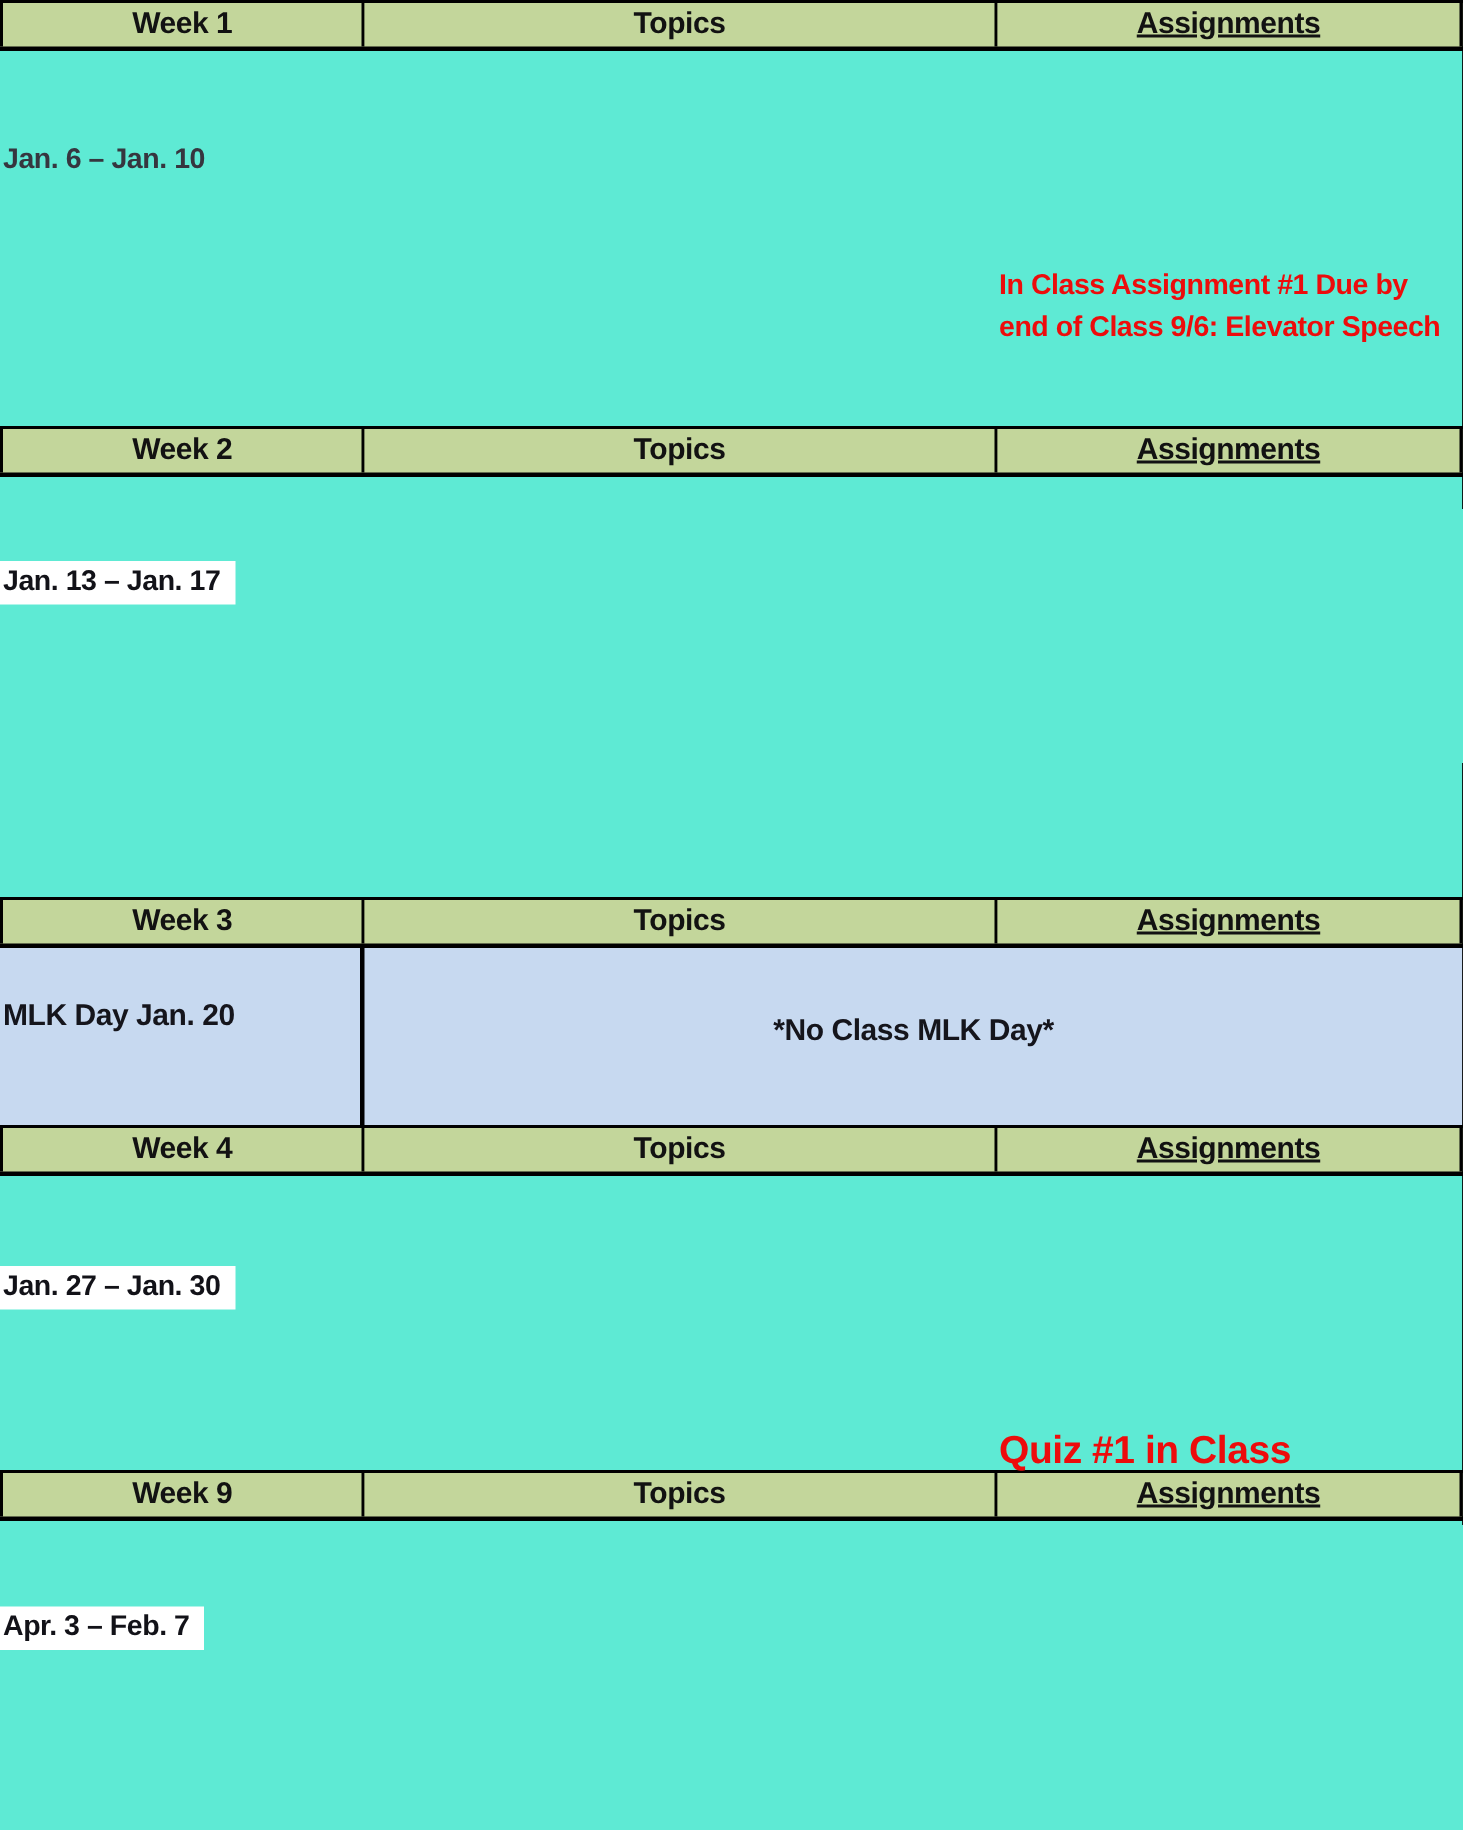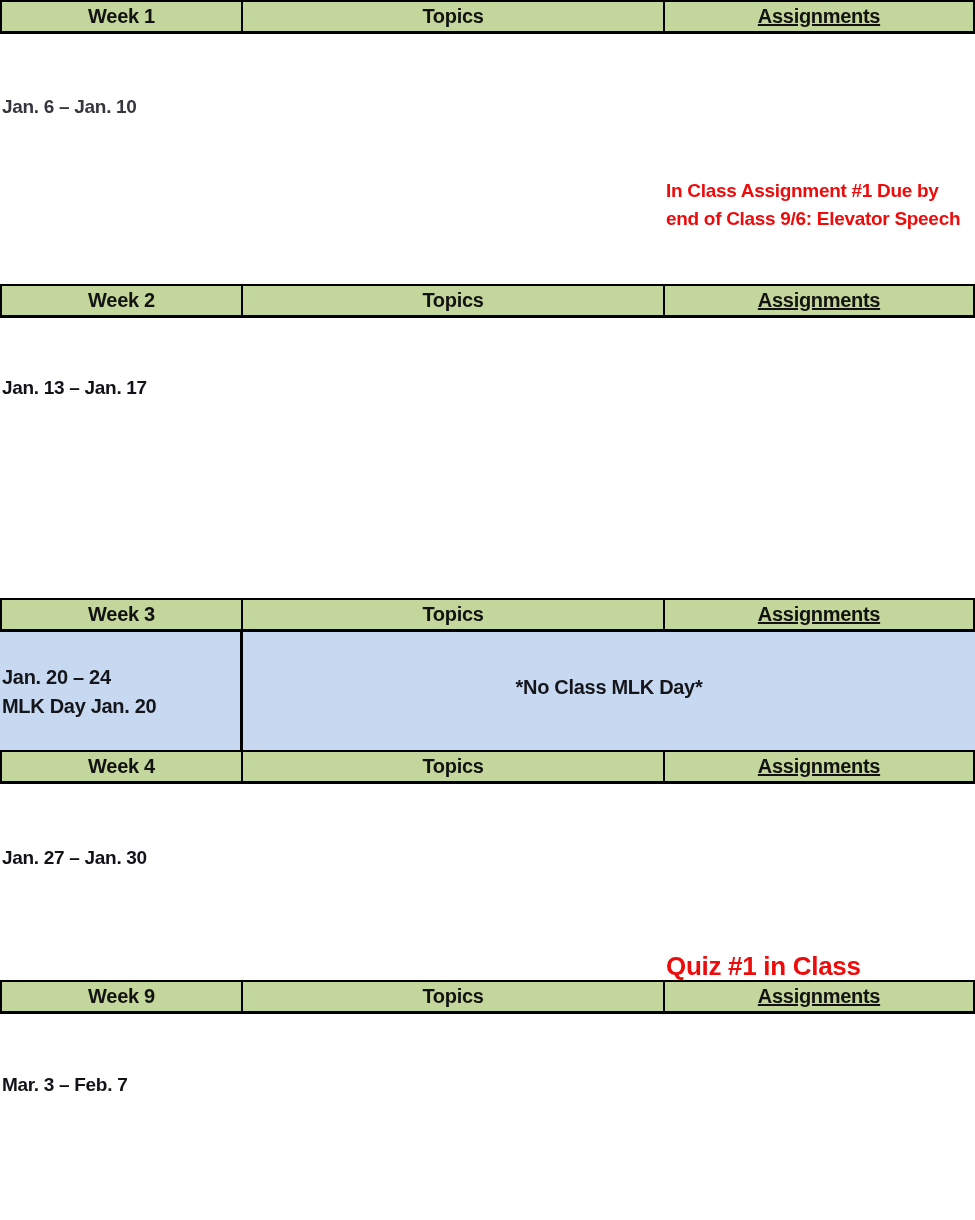--- a/index.html
+++ b/index.html
@@ -6,21 +6,21 @@
   .page{position:relative;width:975px;height:1220px;background:#000;overflow:hidden;
         font-family:"Liberation Sans","DejaVu Sans",sans-serif;}
   .hrow{display:flex;height:34px;box-sizing:border-box;border-top:2px solid #000;
         border-bottom:3px solid #000;background:#000;}
   .hcell{box-sizing:border-box;background:var(--header-green,#c3d69b);display:flex;
          align-items:center;justify-content:center;font-weight:bold;font-size:20px;
          color:#121212;letter-spacing:-0.3px;}
   .c1{width:243px;border-left:2px solid #000;border-right:2px solid #000;}
   .c2{width:422px;border-right:2px solid #000;}
   .c3{width:310px;border-right:2px solid #000;text-decoration:underline;}
-  .wbody{position:relative;background:#ffffff;}
+  .wbody{position:relative;background:#5eead4;}
   .b1{height:250px}.b2{height:280px}.b3{height:118px}.b4{height:196px}.b5{height:206px}
   .dim-date{position:absolute;left:2px;top:62px;color:var(--dim-text,#36363f);
             font-size:19px;font-weight:bold;letter-spacing:-0.3px;white-space:nowrap;}
   .red-note{position:absolute;left:666px;top:143px;width:300px;
             color:var(--alert-red,#ed0c0c);font-weight:bold;font-size:19px;
             line-height:28px;letter-spacing:-0.3px;}
   .red-note-small{position:absolute;left:666px;top:167px;color:var(--alert-red,#ed0c0c);
             font-weight:bold;font-size:26px;white-space:nowrap;letter-spacing:-0.3px;}
   .hl{position:absolute;left:0;background:var(--highlight-bg,#fff);color:#121218;
       font-weight:bold;font-size:19px;line-height:22px;letter-spacing:-0.3px;
@@ -62,21 +62,20 @@
   </section>
 
   <section>
     <div class="hrow">
       <div class="hcell c1">Week 3</div>
       <div class="hcell c2">Topics</div>
       <div class="hcell c3">Assignments</div>
     </div>
     <div class="wbody blue b3">
       <div class="blue-left">
-        <div>Jan. 20 – 24</div>
         <div>MLK Day Jan. 20</div>
       </div>
       <div class="blue-merged">
         <span>*No Class MLK Day*</span>
       </div>
     </div>
   </section>
 
   <section>
     <div class="hrow">
@@ -90,17 +89,17 @@
     </div>
   </section>
 
   <section>
     <div class="hrow">
       <div class="hcell c1">Week 9</div>
       <div class="hcell c2">Topics</div>
       <div class="hcell c3">Assignments</div>
     </div>
     <div class="wbody b5">
-      <div class="hl hl5">Mar. 3 – Feb. 7</div>
+      <div class="hl hl5">Apr. 3 – Feb. 7</div>
     </div>
   </section>
 
 </div>
 
 </body></html>

